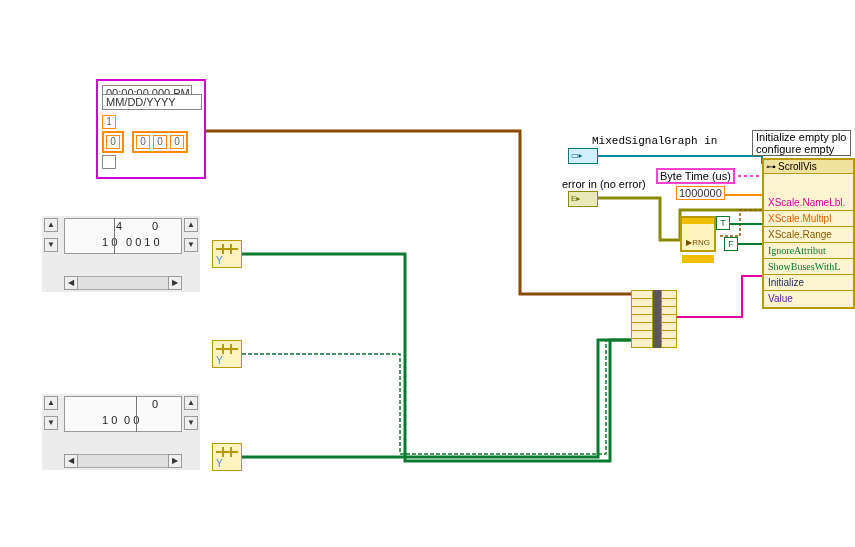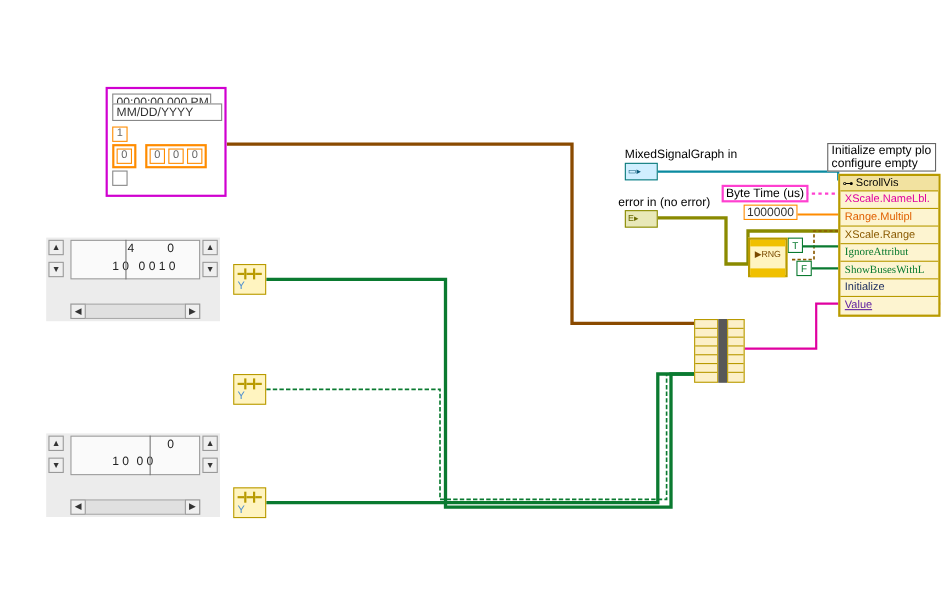--- a/index.html
+++ b/index.html
@@ -163,26 +163,26 @@
   .prop-row {
     border-bottom: 1px solid #b89a00;
     font-size: 10px;
     padding: 1px 4px;
     position: relative;
     white-space: nowrap;
     overflow: hidden;
     height: 16px;
     line-height: 14px;
   }
-  .pr-magenta { color: #e000a0; }
+  .pr-magenta { color: #e000a0; margin-top: 21px; }
   .pr-orange  { color: #e06000; }
   .pr-brown   { color: #8a5a00; }
   .pr-green   { color: #0a7a30; font-family: Liberation Serif, serif; }
   .pr-navy    { color: #203060; }
-  .pr-purple  { color: #6020a0; text-decoration: underline; }
+  .pr-purple  { color: #6020a0; }
   
   .caption {
     border: 1px solid #666;
     background: #fff;
     padding: 0 3px;
     white-space: nowrap;
   }
   
   .subvi {
     width: 36px; height: 36px;
@@ -296,48 +296,48 @@
 <div class="join" style="left:653px; top:290px; width:8px; height:58px;"></div>
 <div class="bundle" style="left:661px; top:290px; width:16px; height:58px;">
   <div class="row"></div>
     <div class="row"></div>
     <div class="row"></div>
     <div class="row"></div>
     <div class="row"></div>
     <div class="row"></div>
 </div>
 
-<span class="abs label-right" style="left:568px; top:135px;">MixedSignalGraph in</span>
+<span class="abs label-right" style="left:592px; top:135px;font-family:Liberation Mono, monospace;">MixedSignalGraph in</span>
 <div class="term-ref" style="left:568px; top:148px;">▭▸</div>
 
 <span class="abs label-right" style="left:562px; top:178px;">error in (no error)</span>
 <div class="term-ctrl" style="left:568px; top:191px; background:#e8e8b8; border-color:#8a8a00; color:#6a6a00;">E▸</div>
 
 <span class="abs label-pink" style="left:656px; top:168px;">Byte Time (us)</span>
 <span class="abs label-orange" style="left:676px; top:186px;">1000000</span>
 
 <div class="bool-T" style="left:716px; top:216px;">T</div>
 <div class="bool-T" style="left:724px; top:237px;">F</div>
 
 <div class="subvi" style="left:680px; top:216px;">
   <div class="bar"></div>
-  <div style="font-size:8px;color:#7a4a00; margin-top:3px;">▶<span>RNG</span></div>
+  <div style="font-size:8px;color:#7a4a00; margin-top:14px;">▶<span>RNG</span></div>
   <div style="height:8px;background:#f0c000;margin-top:8px;"></div>
 </div>
 
 <div class="abs caption" style="left:752px; top:130px;">
   <div>Initialize empty plo</div>
   <div>configure empty</div>
 </div>
 
 <div class="prop-node" style="left:762px; top:158px; width:93px;">
   <div class="prop-head">
     <span style="position:absolute;left:2px;top:1px;">⊶</span>
     <span style="margin-left:10px;">ScrollVis</span>
   </div>
   <div class="prop-row pr-magenta"><span>XScale.NameLbl.</span></div>
-  <div class="prop-row pr-orange"><span>Range.Multipl</span></div>
+  <div class="prop-row pr-orange"><span>XScale.Multipl</span></div>
   <div class="prop-row pr-brown"><span>XScale.Range</span></div>
   <div class="prop-row pr-green"><span>IgnoreAttribut</span></div>
   <div class="prop-row pr-green"><span>ShowBusesWithL</span></div>
   <div class="prop-row pr-navy"><span>Initialize</span></div>
   <div class="prop-row pr-purple" style="border-bottom:none;"><span>Value</span></div>
 </div>
 
 </body></html>

